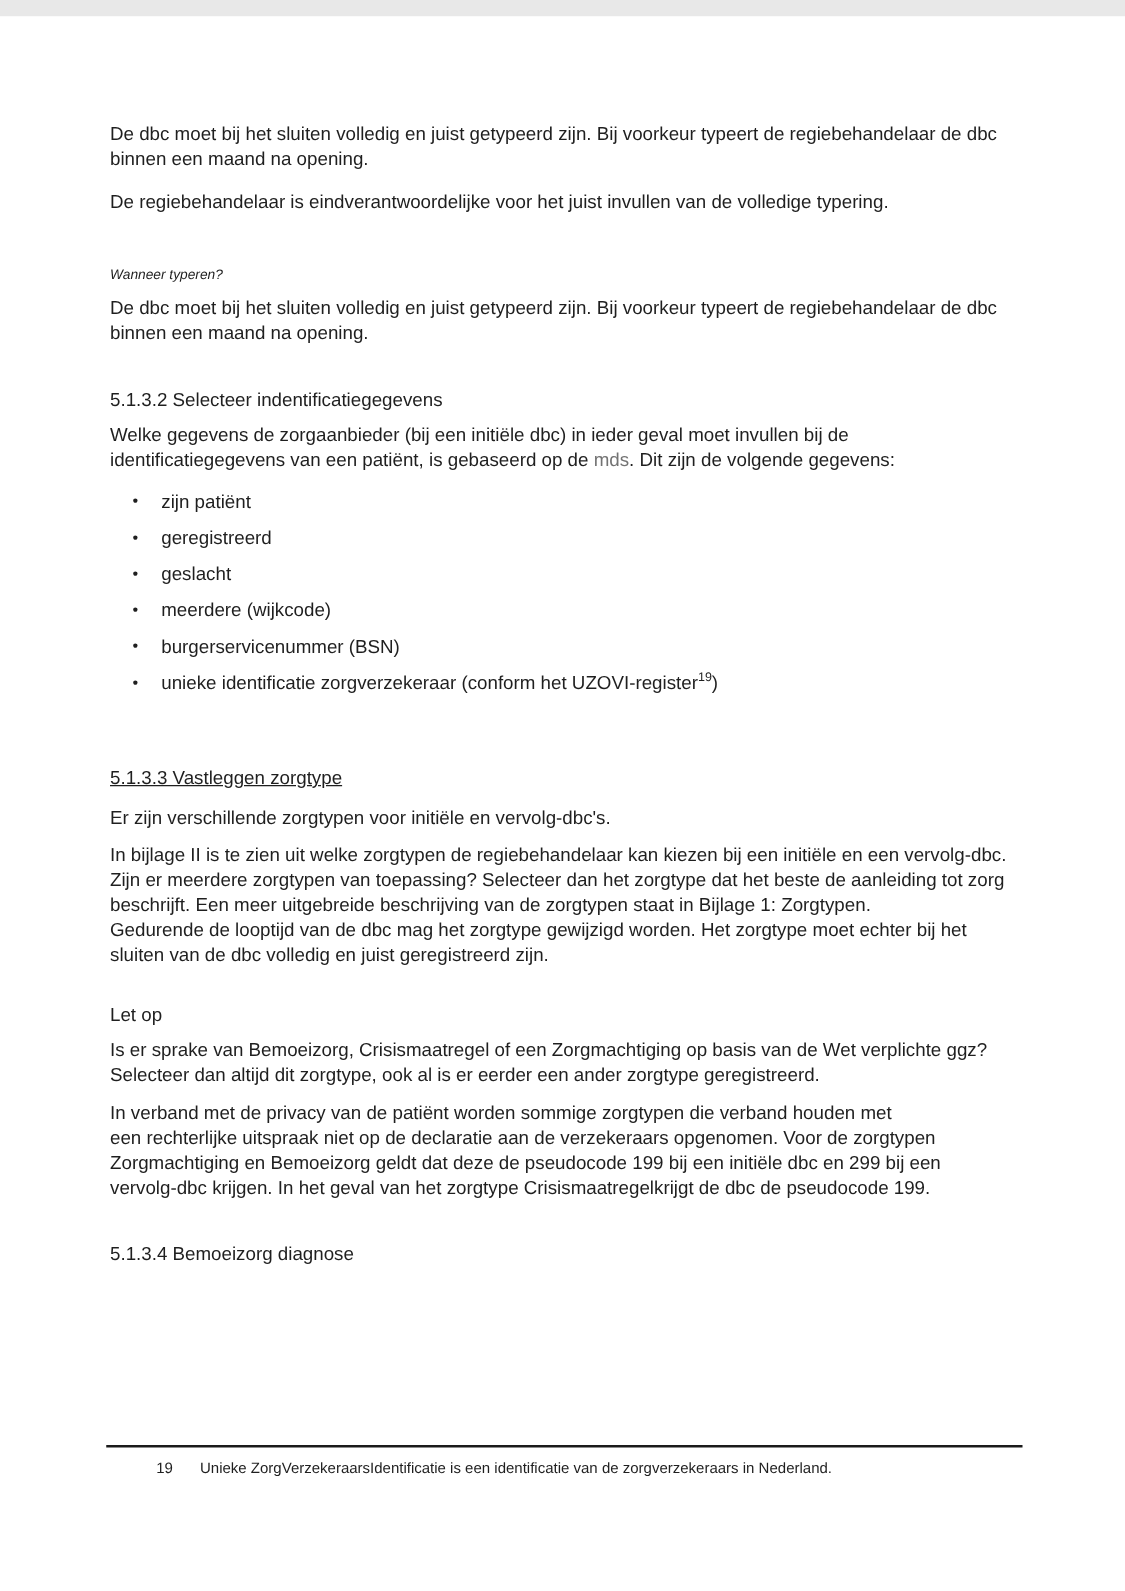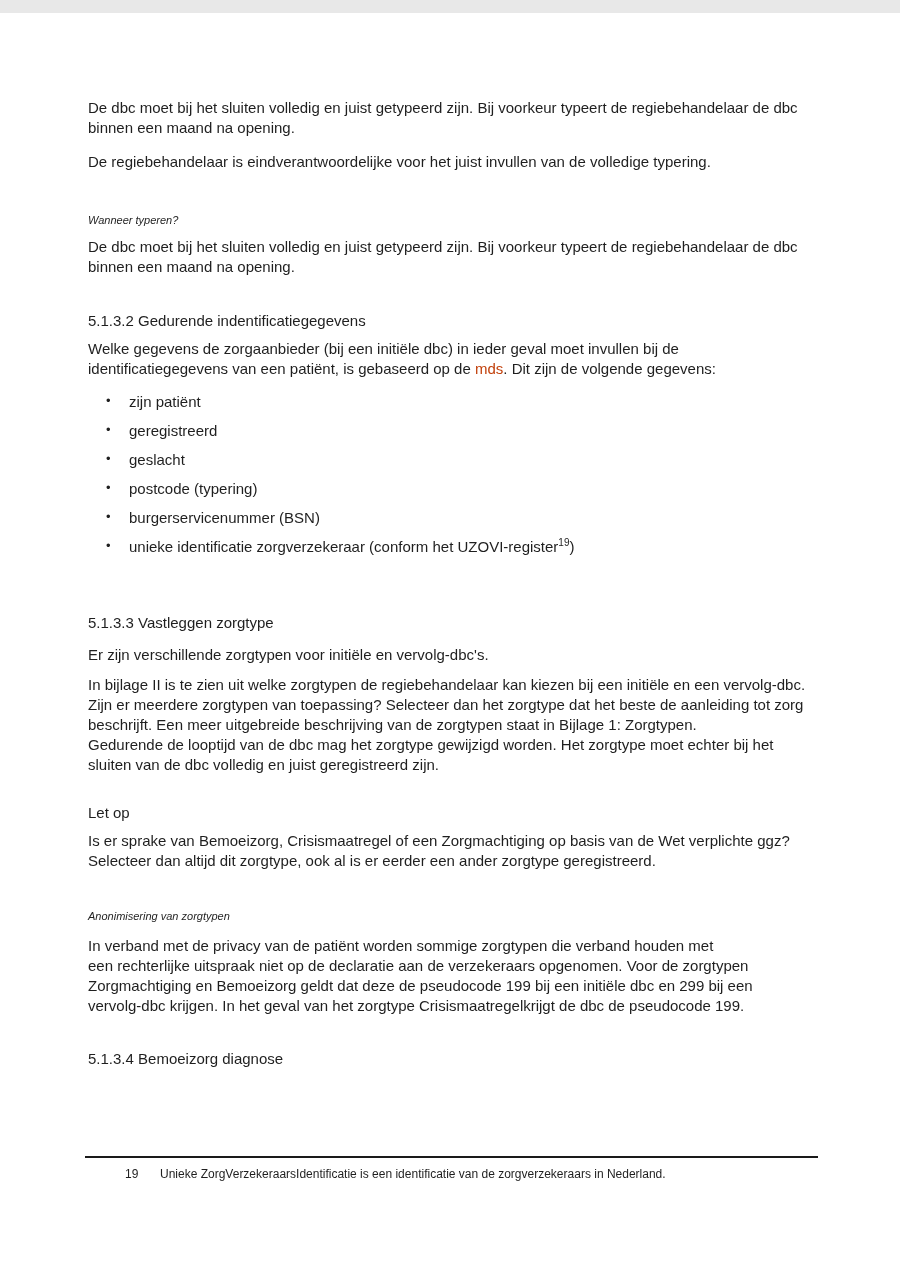--- a/index.html
+++ b/index.html
@@ -39,41 +39,41 @@
   .mt38 { margin-top: 38px; }
   .mt7  { margin-top: 7px; }
   .mt34 { margin-top: 34px; }
   .mt8  { margin-top: 8px; }
   .mt5  { margin-top: 5px; }
   .mt12 { margin-top: 12px; }
   .mt10 { margin-top: 10px; }
   .mt28 { margin-top: 28px; }
   .mt35 { margin-top: 35px; }
   .mt33 { margin-top: 33px; }
-  .mt56 { margin-top: 56px; }
+  .mt56 { margin-top: 56px; text-decoration: underline; }
   ul.bullet-list {
     list-style: none;
     margin: 13px 0 0 0;
     padding: 0 0 0 18px;
   }
   ul.bullet-list li {
     position: relative;
     padding-left: 23px;
     margin-bottom: 9px;
     line-height: 20px;
   }
   ul.bullet-list li::before {
     content: "\2022";
     position: absolute;
     left: 0;
     top: -1px;
     font-size: 13px;
   }
   a.doc-link {
-    color: #c2410c;
+    color: #737373;
     text-decoration: none;
     cursor: pointer;
   }
   sup.fn-ref {
     font-size: 10px;
     line-height: 0;
     vertical-align: super;
   }
   .footnote-divider {
     position: absolute;
@@ -112,51 +112,50 @@
     <p class="para">De dbc moet bij het sluiten volledig en juist getypeerd zijn. Bij voorkeur typeert de regiebehandelaar de dbc
 binnen een maand na opening.</p>
 
     <p class="para mt14">De regiebehandelaar is eindverantwoordelijke voor het juist invullen van de volledige typering.</p>
 
     <h3 class="heading-italic mt38">Wanneer typeren?</h3>
 
     <p class="para mt7">De dbc moet bij het sluiten volledig en juist getypeerd zijn. Bij voorkeur typeert de regiebehandelaar de dbc
 binnen een maand na opening.</p>
 
-    <h2 class="section-heading mt34">5.1.3.2 Gedurende indentificatiegegevens</h2>
+    <h2 class="section-heading mt34">5.1.3.2 Selecteer indentificatiegegevens</h2>
 
     <p class="para mt8"><span>Welke gegevens de zorgaanbieder (bij een initiële dbc) in ieder geval moet invullen bij de
 identificatiegegevens van een patiënt, is gebaseerd op de </span><a class="doc-link">mds</a><span>. Dit zijn de volgende gegevens:</span></p>
 
     <ul class="bullet-list">
       <li>zijn patiënt</li>
       <li>geregistreerd</li>
       <li>geslacht</li>
-      <li>postcode (typering)</li>
+      <li>meerdere (wijkcode)</li>
       <li>burgerservicenummer (BSN)</li>
       <li><span>unieke identificatie zorgverzekeraar (conform het UZOVI-register</span><sup class="fn-ref">19</sup><span>)</span></li>
     </ul>
 
     <h2 class="section-heading mt56">5.1.3.3 Vastleggen zorgtype</h2>
 
 
     <p class="para mt12">Er zijn verschillende zorgtypen voor initiële en vervolg-dbc's.</p>
 
     <p class="para mt10">In bijlage II is te zien uit welke zorgtypen de regiebehandelaar kan kiezen bij een initiële en een vervolg-dbc.
 Zijn er meerdere zorgtypen van toepassing? Selecteer dan het zorgtype dat het beste de aanleiding tot zorg
 beschrijft. Een meer uitgebreide beschrijving van de zorgtypen staat in Bijlage 1: Zorgtypen.
 Gedurende de looptijd van de dbc mag het zorgtype gewijzigd worden. Het zorgtype moet echter bij het
 sluiten van de dbc volledig en juist geregistreerd zijn.</p>
 
     <p class="para mt28">Let op</p>
 
     <p class="para mt8">Is er sprake van Bemoeizorg, Crisismaatregel of een Zorgmachtiging op basis van de Wet verplichte ggz?
 Selecteer dan altijd dit zorgtype, ook al is er eerder een ander zorgtype geregistreerd.</p>
 
-    <h3 class="heading-italic mt35">Anonimisering van zorgtypen</h3>
 
     <p class="para mt10">In verband met de privacy van de patiënt worden sommige zorgtypen die verband houden met
 een rechterlijke uitspraak niet op de declaratie aan de verzekeraars opgenomen. Voor de zorgtypen
 Zorgmachtiging en Bemoeizorg geldt dat deze de pseudocode 199 bij een initiële dbc en 299 bij een
 vervolg-dbc krijgen. In het geval van het zorgtype Crisismaatregelkrijgt de dbc de pseudocode 199.</p>
 
     <h2 class="section-heading mt33">5.1.3.4 Bemoeizorg diagnose</h2>
 
   </div>
 

